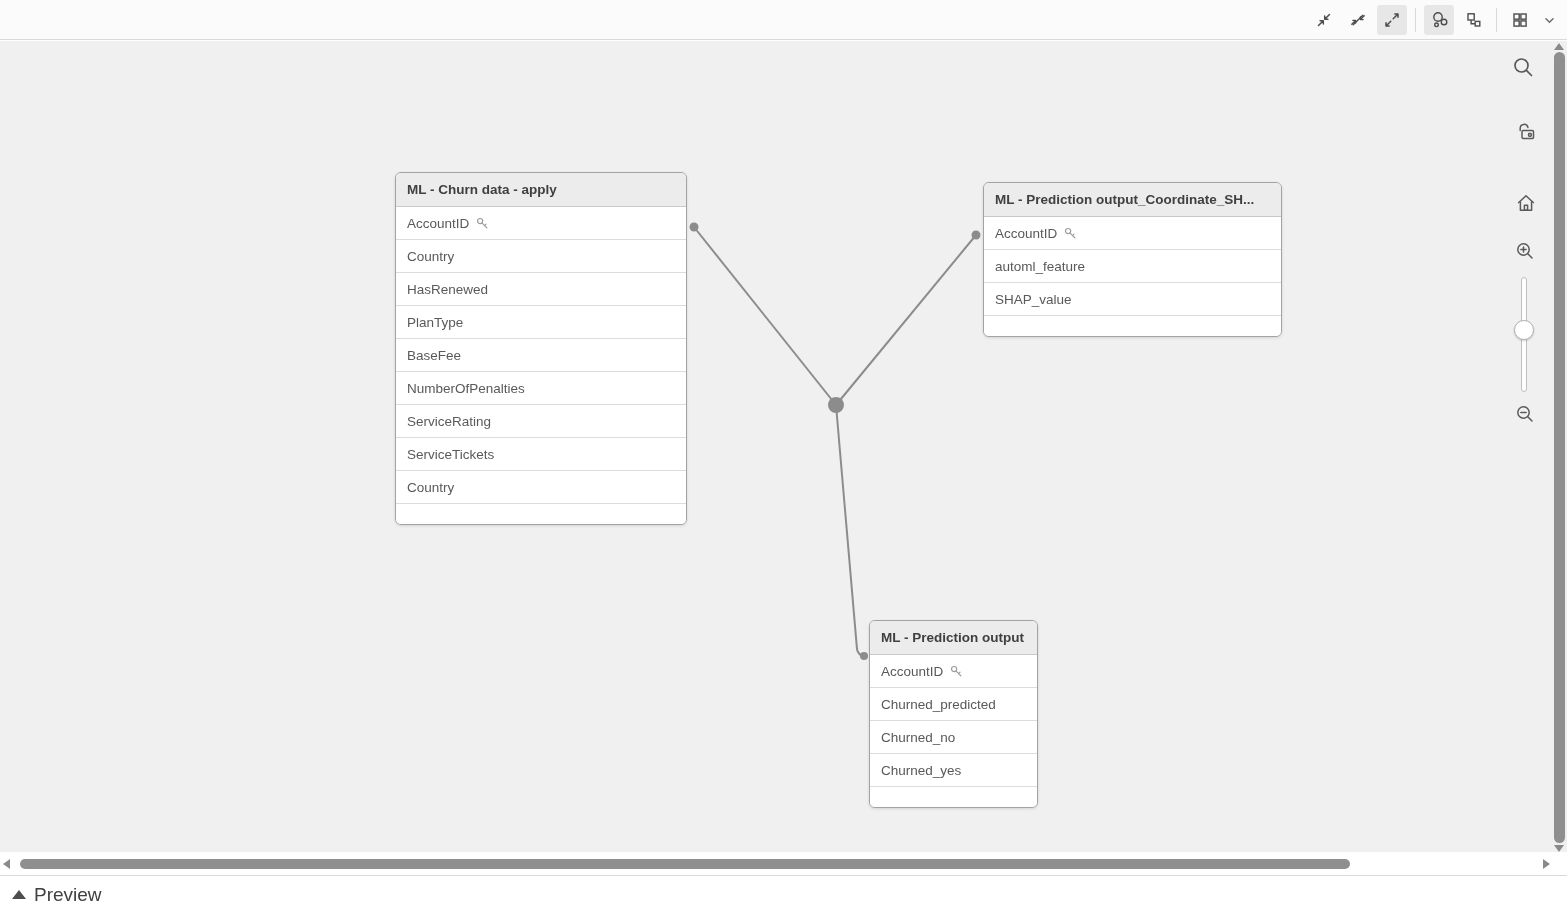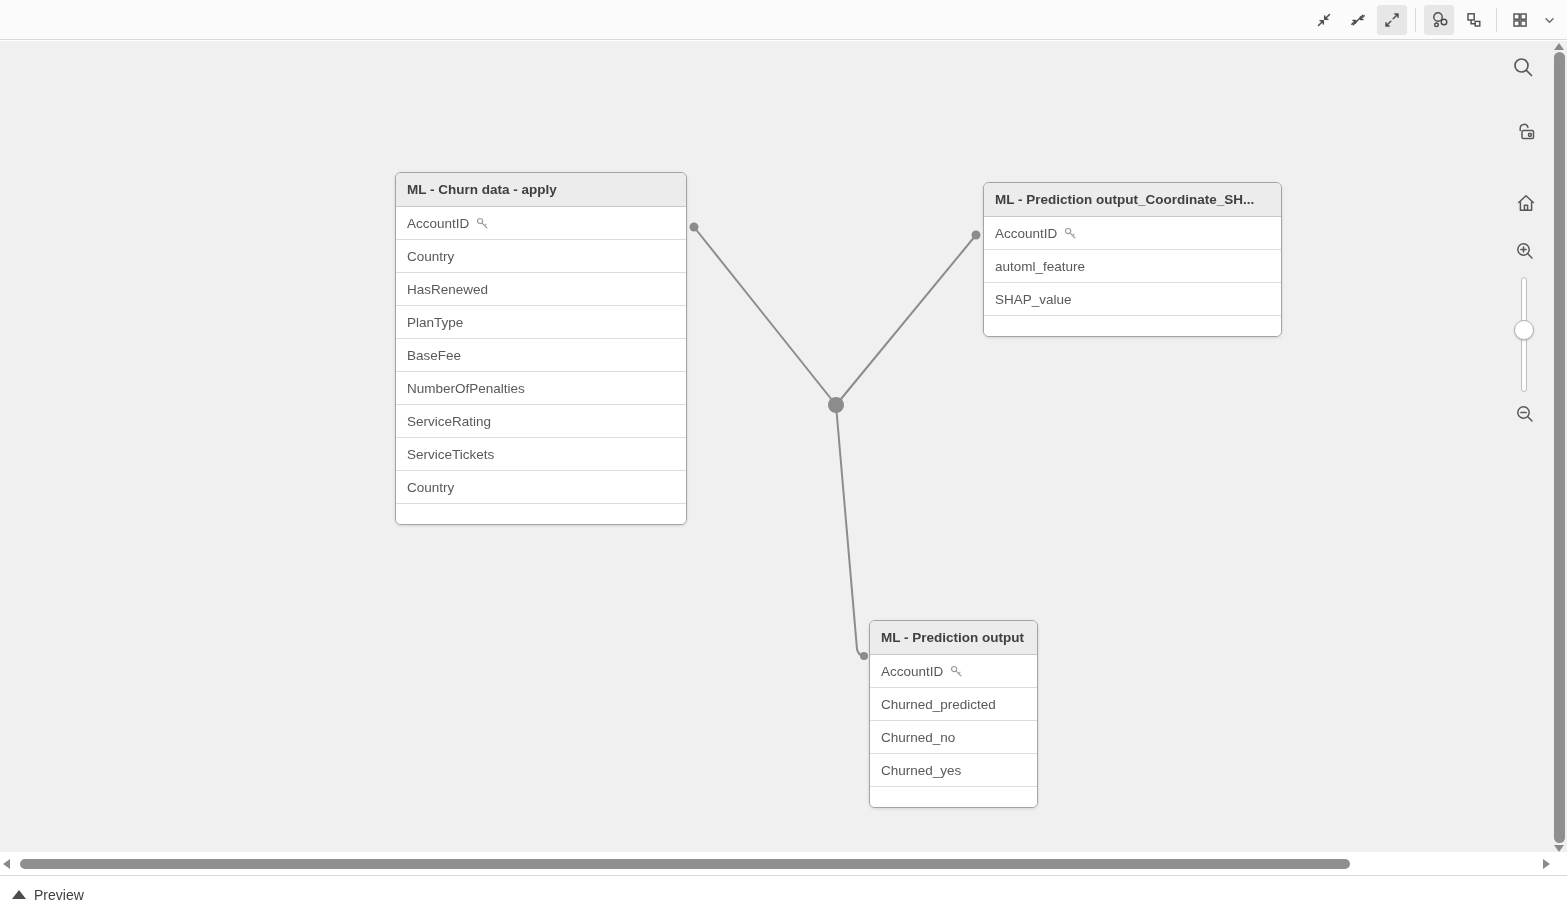--- a/index.html
+++ b/index.html
@@ -59,21 +59,21 @@
   .hthumb { position:absolute; left:20px; top:7px; width:1330px; height:10px;
             background:#8f8f8f; border-radius:6px; cursor:pointer; }
 
   
   .preview-bar { position:absolute; top:877px; left:0; width:1567px; height:35px;
                  background:#fff; display:flex; align-items:center; padding-left:12px;
                  cursor:pointer; }
   .preview-tri { width:0; height:0; border-left:7px solid transparent;
                  border-right:7px solid transparent; border-bottom:9px solid #4d4d4d;
                  margin-right:8px; }
-  .preview-label { font-size:14px; color:#404040; }
+  .preview-label { font-size:19px; color:#404040; }
   svg { display:block; }
 </style>
 </head>
 <body>
 
 <div class="topbar">
   <div class="toolbar">
 
     <div class="tbtn">
       <svg width="18" height="18" viewBox="0 0 18 18" fill="none" stroke="#4d4d4d" stroke-width="1.5" stroke-linecap="round">

